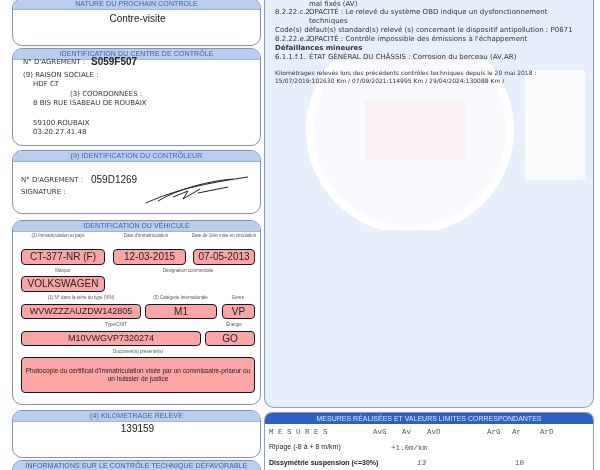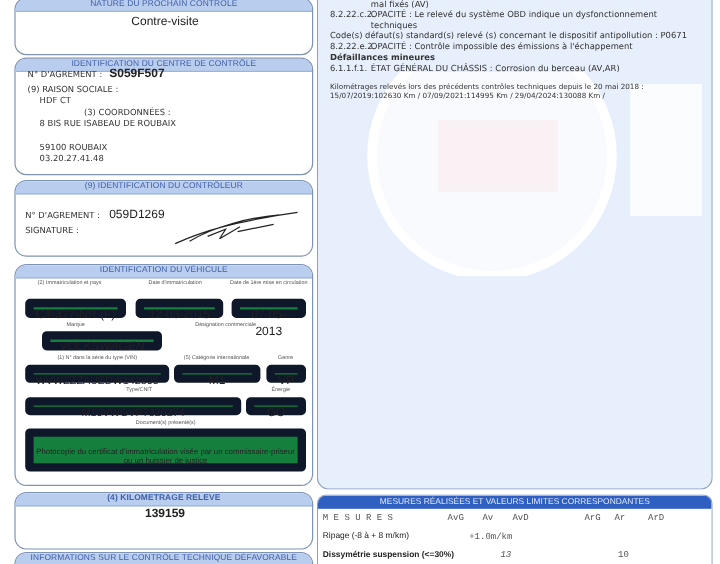--- a/index.html
+++ b/index.html
@@ -1,21 +1,21 @@
 <!DOCTYPE html>
 <html><head>
 <meta charset="utf-8">
 <style>
   html,body{margin:0;padding:0;}
   body{width:600px;height:470px;overflow:hidden;background:#fff;position:relative;font-family:"DejaVu Sans","Liberation Sans",sans-serif;}
   .panel{position:absolute;background:#fff;border:1px solid #7f93b3;border-radius:10px;box-sizing:border-box;overflow:hidden;}
   .panel-head{height:10px;background:#b9cdee;color:#3f5fa8;font-size:7px;line-height:10px;text-align:center;font-family:"Liberation Sans",sans-serif;letter-spacing:0.1px;border-bottom:1px solid #9fb3d6;}
   .lbl{position:absolute;font-size:7px;color:#333;font-family:"DejaVu Sans",sans-serif;}
   .val{position:absolute;font-family:"Liberation Sans",sans-serif;color:#222;}
-  .box{position:absolute;border:7px solid #0f172a;border-radius:4px;background:#15803d;box-sizing:border-box;text-align:center;font-family:"Liberation Sans",sans-serif;font-size:10px;color:#222;}
+  .box{position:absolute;border:1px solid #0f172a;border-radius:4px;background:#fca5a5;box-sizing:border-box;text-align:center;font-family:"Liberation Sans",sans-serif;font-size:10px;color:#222;}
   .small{position:absolute;font-size:4.5px;color:#555;text-align:center;font-family:"Liberation Sans",sans-serif;}
   .right{position:absolute;left:264px;top:0;width:330px;height:408px;background:#e6effb;border:1px solid #8aa0c4;border-top:none;border-radius:0 0 10px 10px;box-sizing:border-box;overflow:hidden;}
   .rtext{position:absolute;left:10px;font-size:7px;color:#333;white-space:nowrap;font-family:"DejaVu Sans",sans-serif;}
   .measures{position:absolute;left:264px;top:412px;width:330px;height:58px;border:1px solid #8aa0c4;border-bottom:none;background:#fff;border-radius:8px 8px 0 0;box-sizing:border-box;overflow:hidden;}
   .mhead{height:11px;background:#2f5fc0;color:#dfe8fa;font-size:7px;line-height:11px;text-align:center;font-family:"Liberation Sans",sans-serif;}
   .mono{font-family:"Liberation Mono","DejaVu Sans Mono",monospace;color:#555;}
 </style>
 </head>
 <body>
 
@@ -49,36 +49,36 @@
 <div class="panel" style="left:12px;top:220px;width:249px;height:185px;">
   <div class="panel-head">IDENTIFICATION DU VÉHICULE</div>
   <div class="small" style="left:0;top:12px;width:90px;">(2) Immatriculation et pays</div>
   <div class="small" style="left:94px;top:12px;width:78px;">Date d'immatriculation</div>
   <div class="small" style="left:176px;top:12px;width:70px;">Date de 1ère mise en circulation</div>
   <div class="box" style="left:8px;top:28px;width:84px;height:16px;line-height:14px;">CT-377-NR (F)</div>
   <div class="box" style="left:100px;top:28px;width:73px;height:16px;line-height:14px;">12-03-2015</div>
   <div class="box" style="left:180px;top:28px;width:62px;height:16px;line-height:14px;">07-05-2013</div>
   <div class="small" style="left:8px;top:47px;width:84px;">Marque</div>
   <div class="small" style="left:110px;top:47px;width:130px;">Désignation commerciale</div>
-  <div class="box" style="left:22px;top:55px;width:100px;height:16px;line-height:14px;font-style:italic;">VOLKSWAGEN</div>
+  <div class="box" style="left:8px;top:55px;width:84px;height:16px;line-height:14px;">VOLKSWAGEN</div>
   <div class="small" style="left:8px;top:74px;width:120px;">(1) N° dans la série du type (VIN)</div>
   <div class="small" style="left:130px;top:74px;width:75px;">(5) Catégorie internationale</div>
   <div class="small" style="left:208px;top:74px;width:34px;">Genre</div>
   <div class="box" style="left:8px;top:83px;width:120px;height:15px;line-height:13px;font-size:9px;">WVWZZZAUZDW142805</div>
   <div class="box" style="left:132px;top:83px;width:72px;height:15px;line-height:13px;">M1</div>
   <div class="box" style="left:209px;top:83px;width:33px;height:15px;line-height:13px;">VP</div>
   <div class="small" style="left:8px;top:101px;width:190px;">Type/CNIT</div>
   <div class="small" style="left:200px;top:101px;width:42px;">Énergie</div>
   <div class="box" style="left:8px;top:110px;width:180px;height:15px;line-height:13px;font-size:9px;">M10VWGVP7320274</div>
   <div class="box" style="left:192px;top:110px;width:50px;height:15px;line-height:13px;">GO</div>
   <div class="small" style="left:8px;top:128px;width:234px;">Document(s) présenté(s)</div>
   <div class="box" style="left:8px;top:136px;width:234px;height:36px;font-size:6.5px;padding-top:9px;line-height:8px;">Photocopie du certificat d'immatriculation visée par un commissaire-priseur ou un huissier de justice</div>
 </div>
 
-<div class="panel" style="left:12px;top:410px;width:249px;height:48px;font-weight:bold;">
+<div class="panel" style="left:12px;top:410px;width:249px;height:48px;">
   <div class="panel-head">(4) KILOMETRAGE RELEVE</div>
   <div class="val" style="left:0;width:249px;top:12px;text-align:center;font-size:10px;">139159</div>
 </div>
 
 <div class="panel" style="left:12px;top:460px;width:249px;height:20px;">
   <div class="panel-head">INFORMATIONS SUR LE CONTRÔLE TECHNIQUE DÉFAVORABLE</div>
 </div>
 
 <div class="right">
   <svg style="position:absolute;left:10px;top:60px;" width="310" height="170" viewBox="0 0 310 170">

